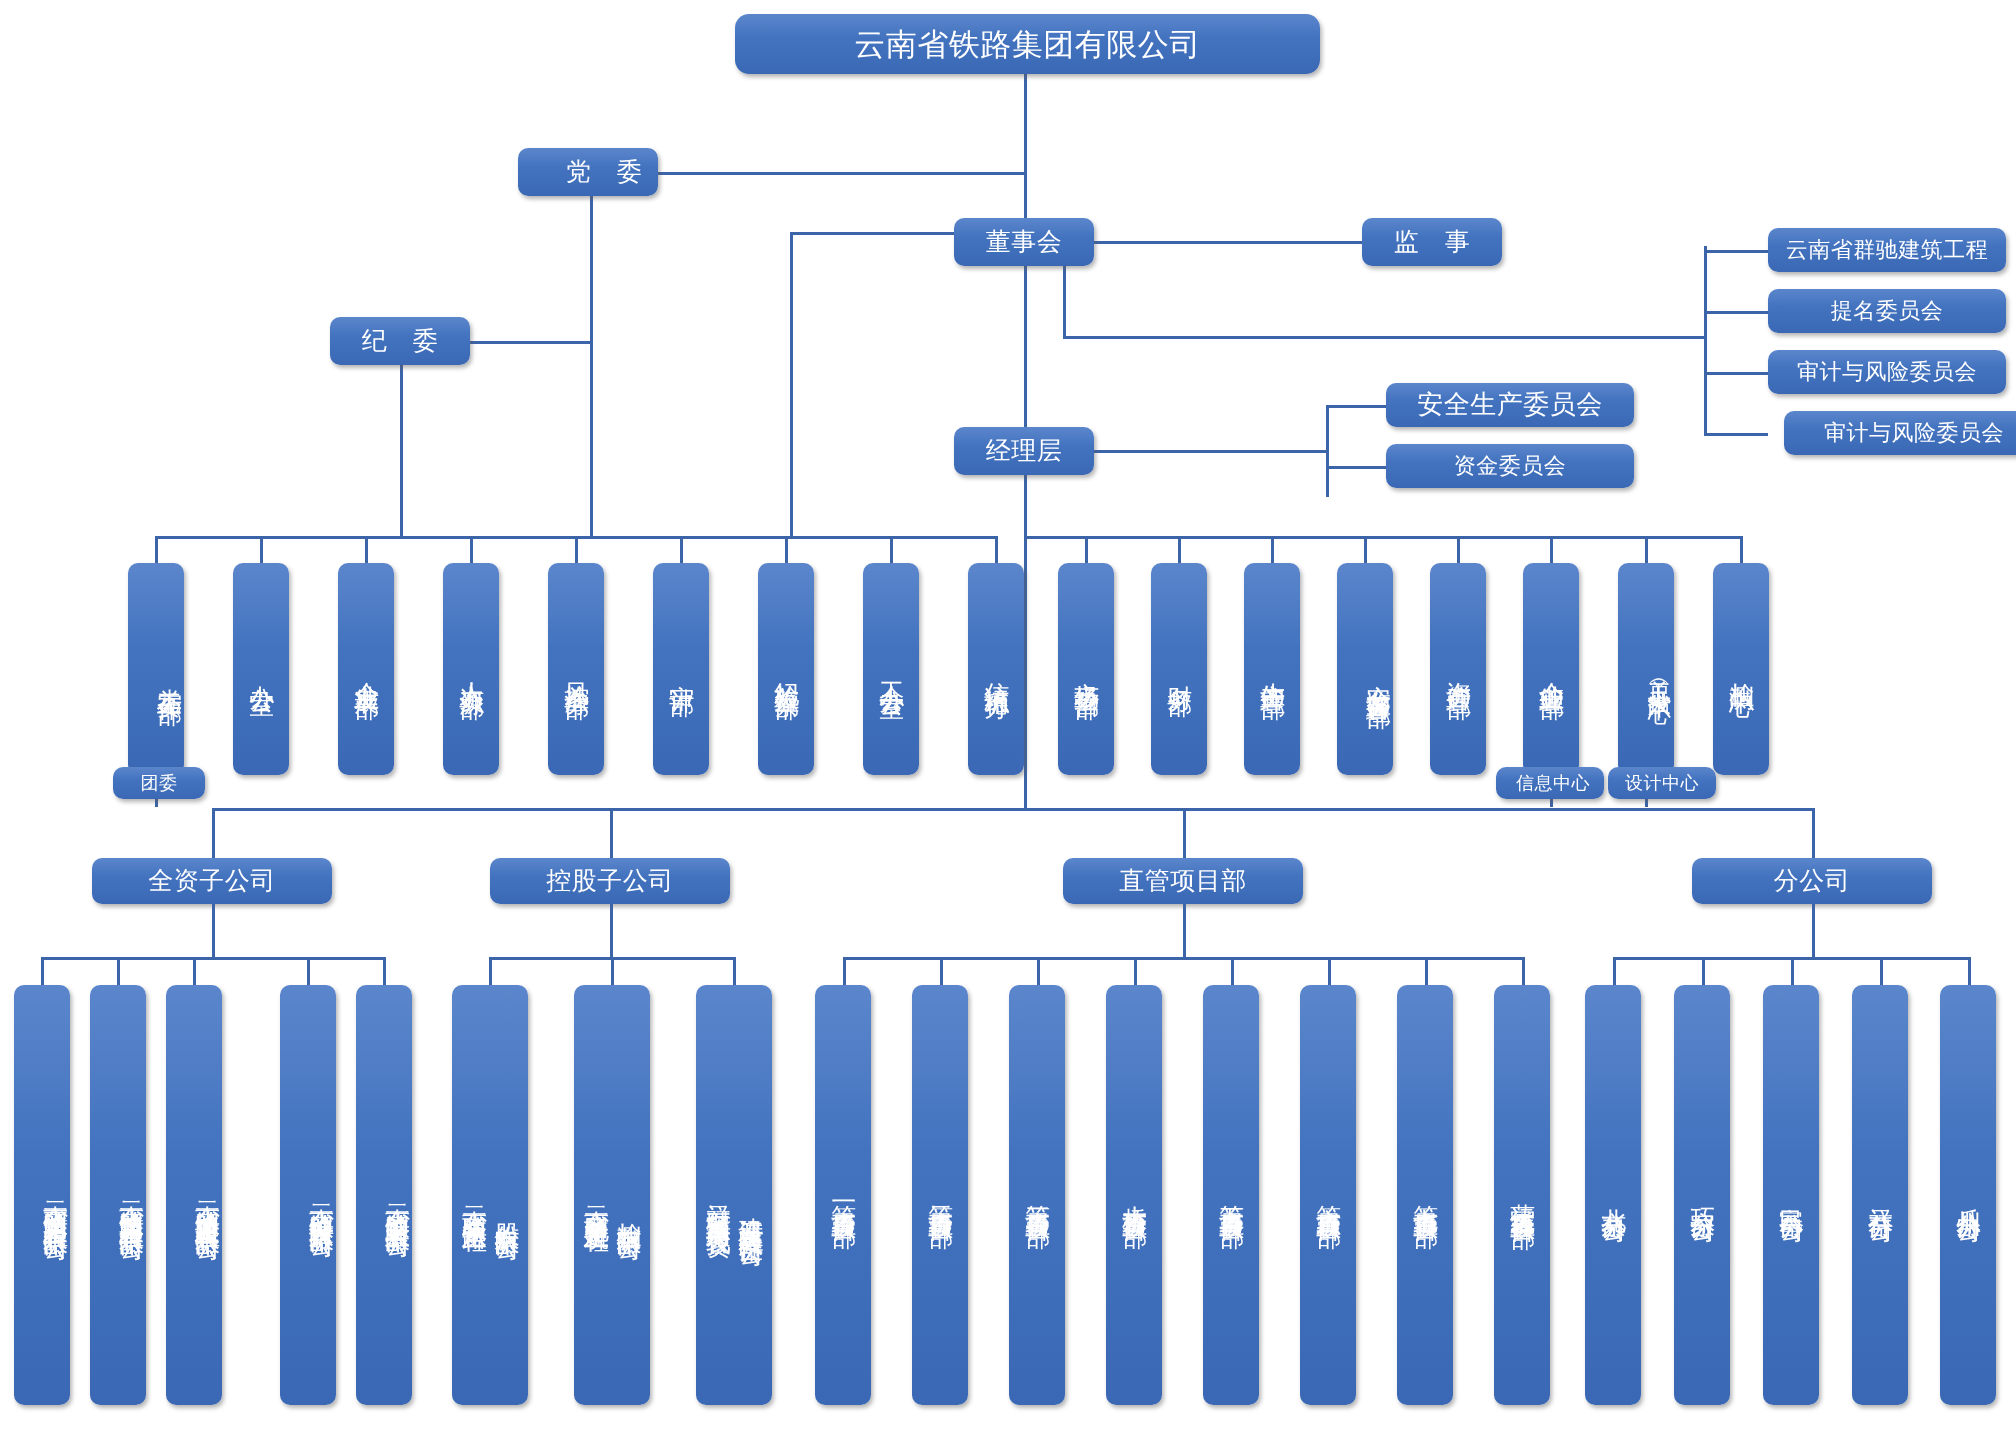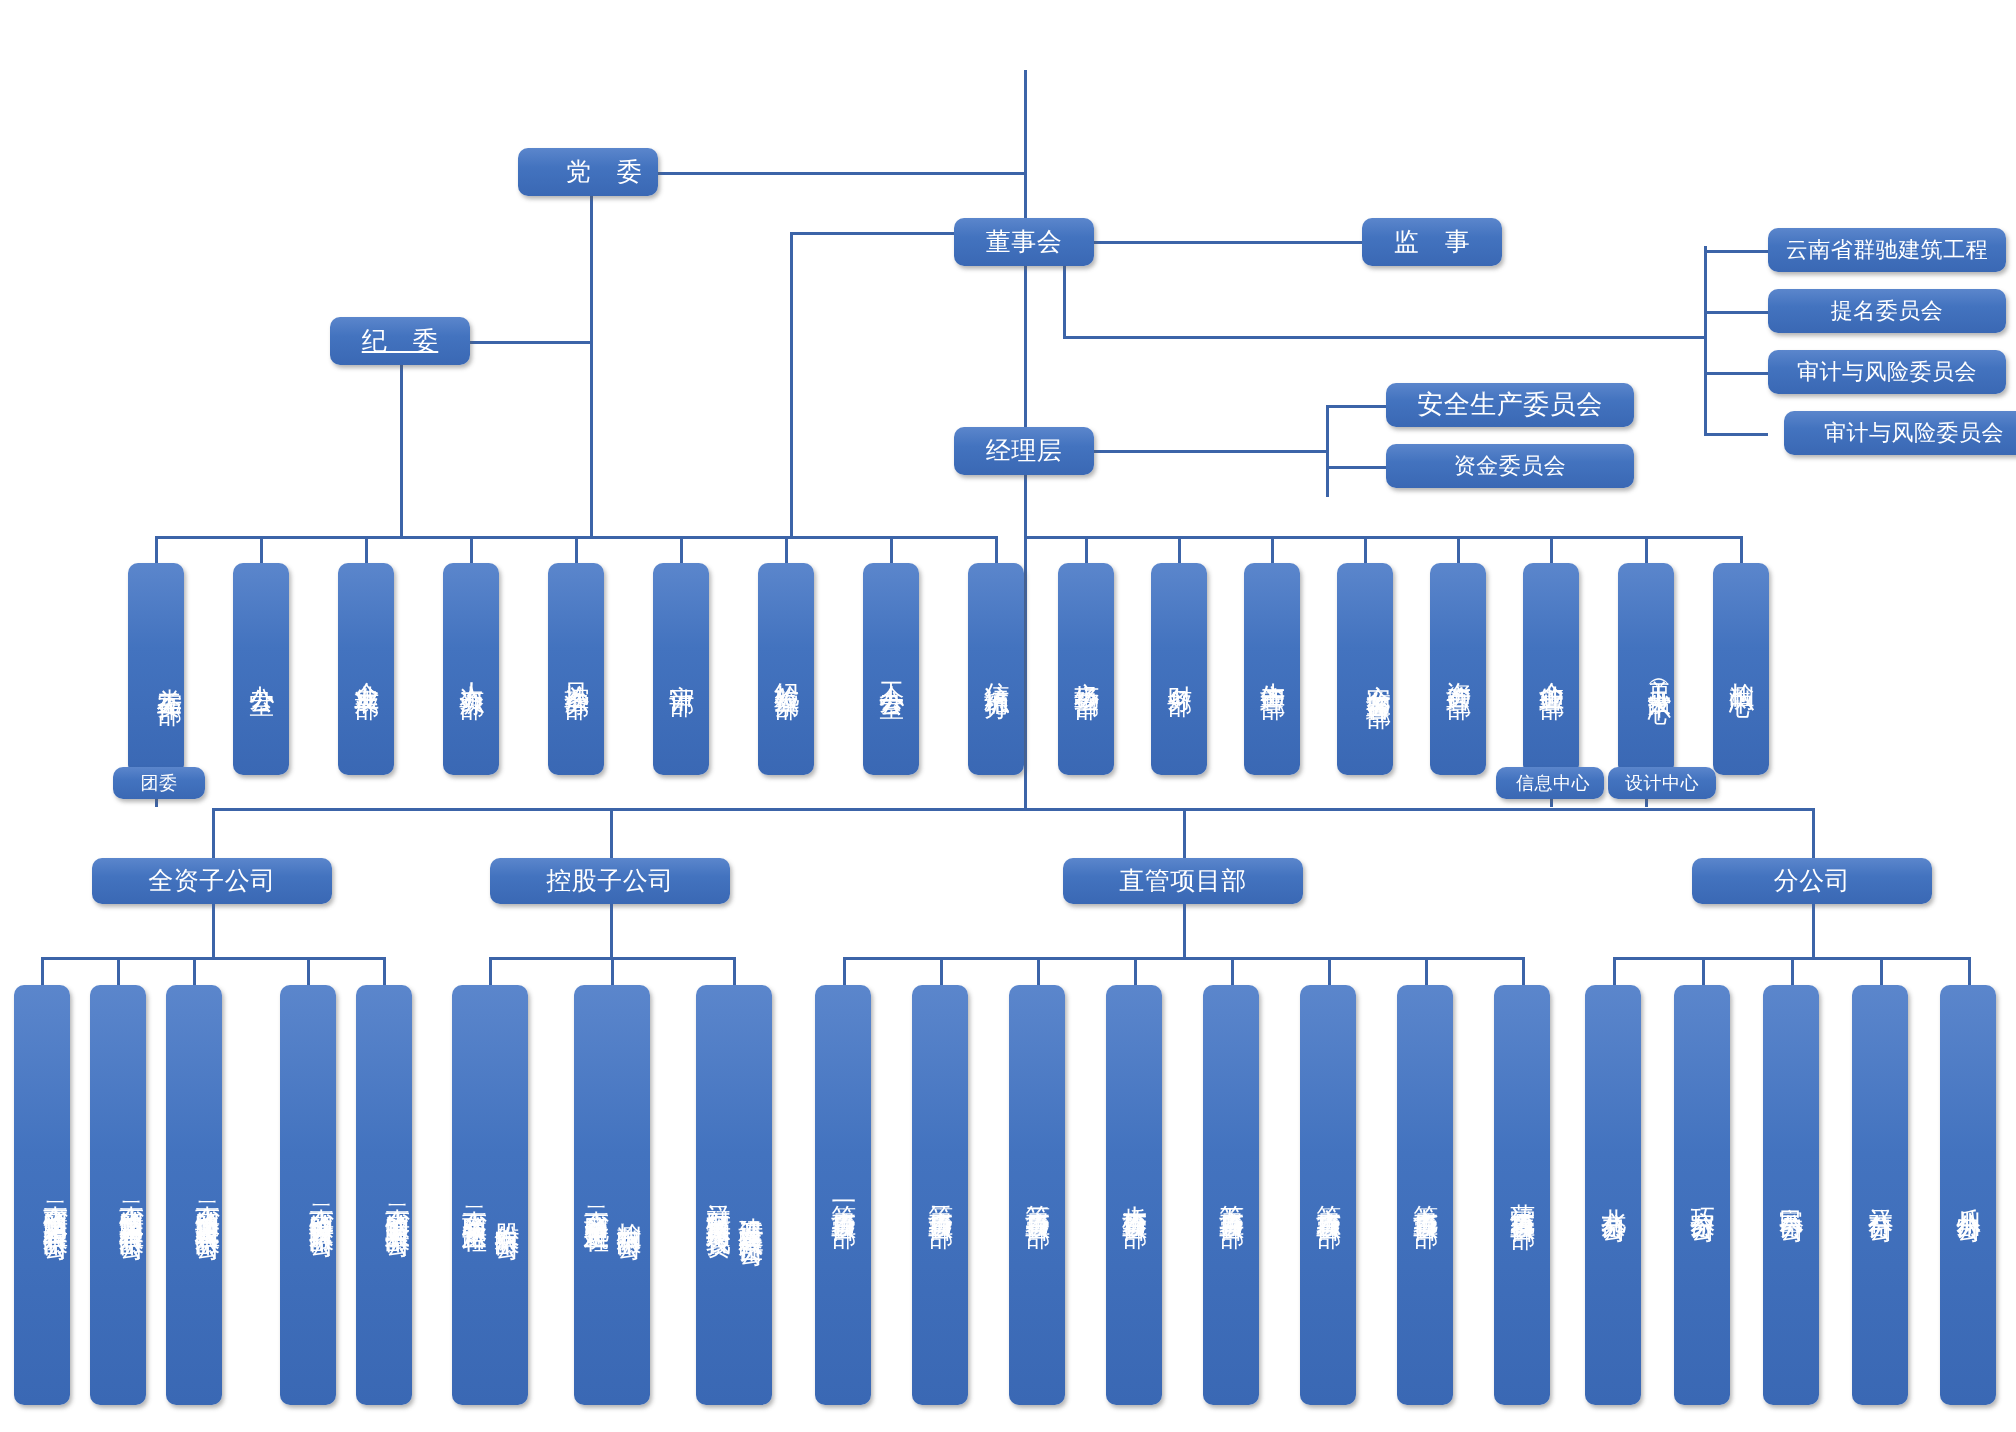--- a/index.html
+++ b/index.html
@@ -80,26 +80,29 @@
   <div class="line v" style="left:1326px;top:405px;height:92px;"></div>
   <div class="line h" style="left:1326px;top:405px;width:60px;"></div>
   <div class="line h" style="left:1326px;top:466px;width:60px;"></div>
 
   <div class="line v" style="left:1024px;top:475px;height:334px;"></div>
 
   <div class="line h" style="left:155px;top:536px;width:840px;"></div>
 
   <div class="line h" style="left:1024px;top:536px;width:716px;"></div>
 
+  <div class="node root" style="left:735px;top:14px;width:585px;height:60px;font-size:31px;">
+    <span>云南省铁路集团有限公司</span>
+  </div>
 
   <div class="node hzn" style="left:518px;top:148px;width:140px;height:48px;font-size:25px;padding-left:32px;">
     <span>党　委</span>
   </div>
 
-  <div class="node hzn" style="left:330px;top:317px;width:140px;height:48px;font-size:25px;text-decoration:underline;">
+  <div class="node hzn" style="left:330px;top:317px;width:140px;height:48px;font-size:25px;">
     <span>纪　委</span>
   </div>
 
   <div class="node hzn" style="left:954px;top:218px;width:140px;height:48px;font-size:25px;">
     <span>董事会</span>
   </div>
 
   <div class="node hzn" style="left:1362px;top:218px;width:140px;height:48px;font-size:25px;">
     <span>监　事</span>
   </div>

